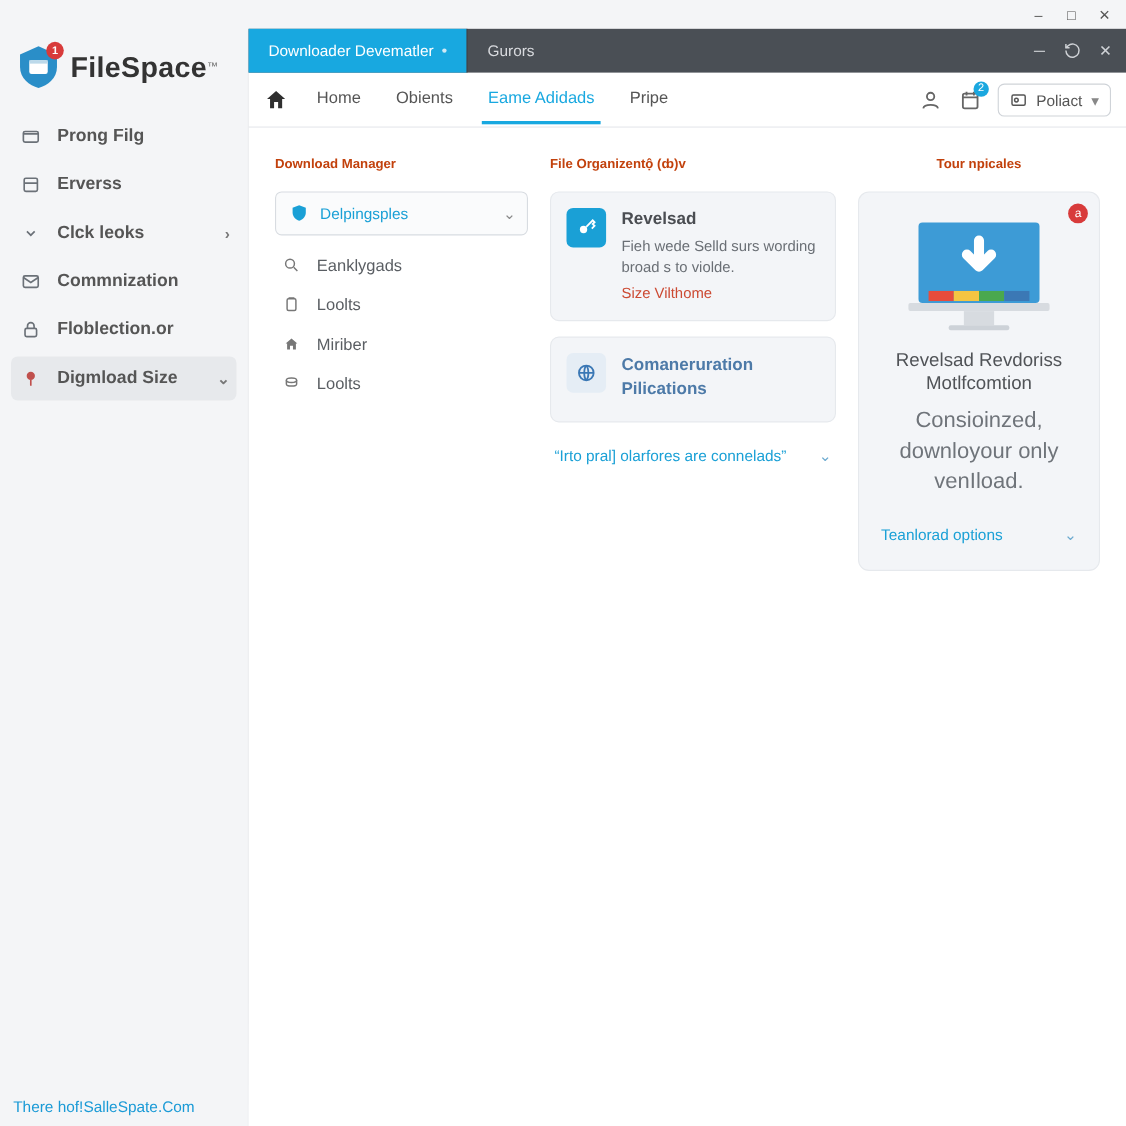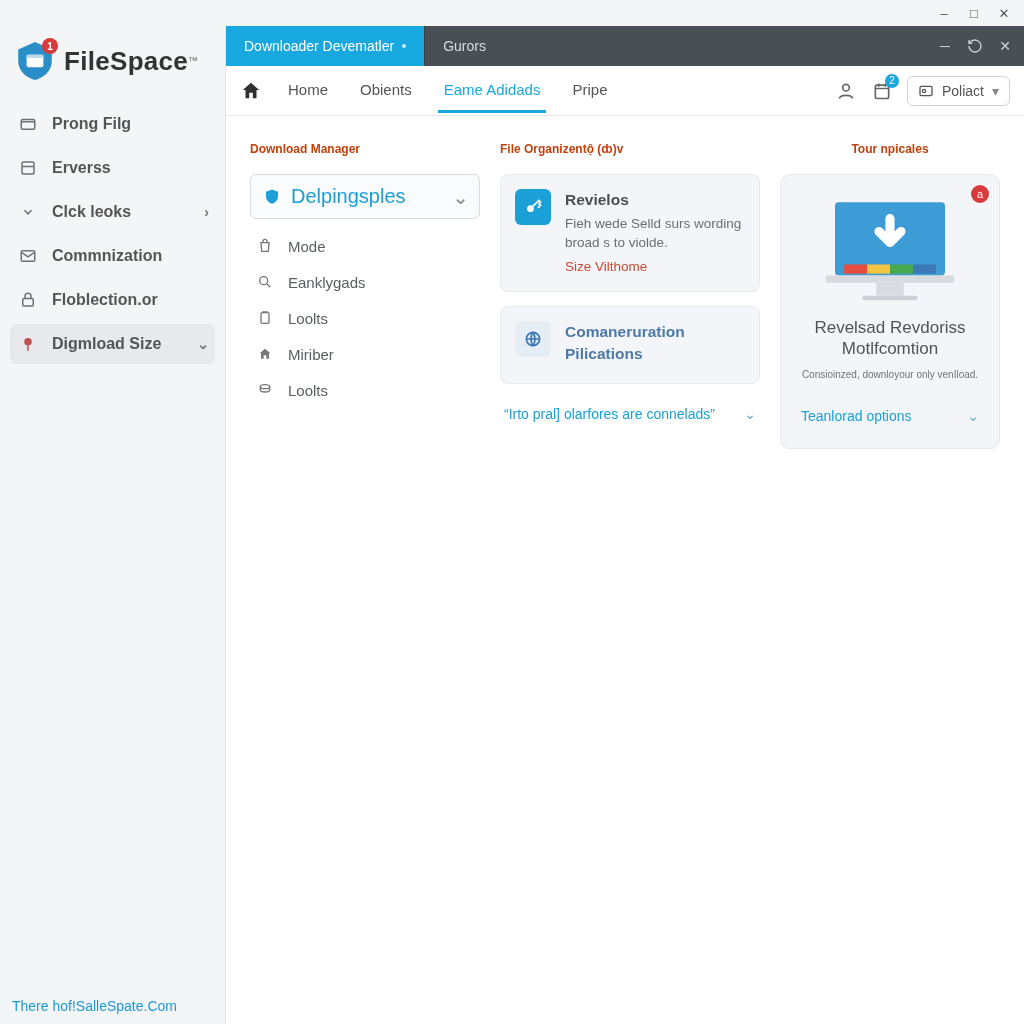--- a/index.html
+++ b/index.html
@@ -53,41 +53,41 @@
 
   
   .content { flex:1; display:flex; gap:20px; padding:26px 24px; overflow:auto; }
   .col { display:flex; flex-direction:column; }
   .col.a { width:230px; }
   .col.b { width:260px; }
   .col.c { width:220px;text-align:center; }
 
   h2.section { font-size:12px; font-weight:600; color:#c2410c; margin-bottom:18px; }
 
-  .pill { display:flex; align-items:center; gap:10px; border:1px solid #d8dce1; border-radius:6px; padding:10px 12px; color:#1aa0d6; font-size:20px; cursor:pointer; position:relative; background:#fafbfc; }
+  .pill { display:flex; align-items:center; gap:10px; border:1px solid #d8dce1; border-radius:6px; padding:10px 12px; color:#1aa0d6; font-size:14px; cursor:pointer; position:relative; background:#fafbfc; }
   .pill .chev { position:absolute; right:10px; color:#888; }
 
   .sublist { margin-top:14px; display:flex; flex-direction:column; gap:10px; }
   .subitem { display:flex; align-items:center; gap:14px; color:#5a5e63; font-size:15px; padding:4px 6px; cursor:pointer; }
   .sub-ico { width:18px; height:18px; color:#777; flex:0 0 18px; display:flex; align-items:center; justify-content:center;}
 
   .card { background:#f3f5f8; border:1px solid #e6e9ed; border-radius:8px; padding:14px; display:flex; gap:14px; margin-bottom:14px; }
   .card-ico { width:36px; height:36px; background:#e5edf5; border-radius:6px; display:flex; align-items:center; justify-content:center; color:#3b78b5; flex:0 0 36px; }
   .card-ico.blue { background:#1aa0d6; color:#fff; }
   .card-body { font-size:13.5px; color:#6a6f75; line-height:1.4; }
   .card-title { font-size:15.5px; color:#4a4d52; font-weight:600; margin-bottom:4px; }
   .card-note { color:#cc4a33; font-size:13.5px; margin-top:6px; }
 
   .linkrow { display:flex; align-items:center; justify-content:space-between; color:#1aa0d6; font-size:14px; padding:8px 4px; cursor:pointer; }
 
   .promo { background:#f3f5f8; border:1px solid #e6e9ed; border-radius:10px; padding:18px 16px 16px 16px; position:relative; }
   .promo-badge { position:absolute; top:10px; right:10px; width:18px; height:18px; border-radius:50%; background:#d83b3b; color:#fff; font-size:11px; display:flex; align-items:center; justify-content:center; }
   .promo-ill { margin:0 auto 10px auto; width:150px; }
   .promo-title { font-size:17px; color:#505357; font-weight:500; line-height:1.25; margin:14px 0 8px 0; }
-  .promo-desc { font-size:10px; color:#6f747a; line-height:1.4; }
+  .promo-desc { font-size:20px; color:#6f747a; line-height:1.4; }
   .promo-link { margin-top:18px; }
 
   svg { display:block; }
 </style>
 </head>
 <body>
 
 <div class="app">
 
   <div class="os-bar">
@@ -243,29 +243,20 @@
                   <path d="M12 2l8 3v6c0 5-3.5 8.5-8 10-4.5-1.5-8-5-8-10V5z"></path>
                 </svg>
               </span>
             <span>Delpingsples</span>
             <span class="chev">⌄</span>
           </div>
           <div class="sublist">
             <div class="subitem">
                 <span class="sub-ico">
                   <svg width="16" height="16" viewBox="0 0 24 24" fill="none" stroke="currentColor" stroke-width="2">
-                    <path d="M6 7h12l-1 13H7z"></path>
-                    <path d="M9 7V5a3 3 0 1 1 6 0v2"></path>
-                  </svg>
-                </span>
-                <span>Mode</span>
-              </div>
-            <div class="subitem">
-                <span class="sub-ico">
-                  <svg width="16" height="16" viewBox="0 0 24 24" fill="none" stroke="currentColor" stroke-width="2">
                     <circle cx="10" cy="10" r="6"></circle>
                     <path d="M20 20l-5-5"></path>
                   </svg>
                 </span>
                 <span>Eanklygads</span>
               </div>
             <div class="subitem">
                 <span class="sub-ico">
                   <svg width="16" height="16" viewBox="0 0 24 24" fill="none" stroke="currentColor" stroke-width="2">
                     <rect x="6" y="4" width="12" height="16" rx="2"></rect>
@@ -298,21 +289,21 @@
           <h2 class="section">File Organizentộ (ȸ)v</h2>
 
           <div class="card">
             <div class="card-ico blue">
                 <svg width="20" height="20" viewBox="0 0 24 24" fill="#fff">
                   <circle cx="9" cy="14" r="4"></circle>
                   <path d="M12 11l7-7 2 2-2 2 2 2-3 3" stroke="#fff" stroke-width="2" fill="none"></path>
                 </svg>
               </div>
             <div class="card-body">
-              <div class="card-title">Revielos</div>
+              <div class="card-title">Revelsad</div>
               <div>Fieh wede Selld surs wording broad s to violde.</div>
               <div class="card-note">Size Vilthome</div>
             </div>
           </div>
 
           <div class="card">
             <div class="card-ico">
                 <svg width="20" height="20" viewBox="0 0 24 24" fill="none" stroke="currentColor" stroke-width="2">
                   <circle cx="12" cy="12" r="8"></circle>
                   <path d="M4 12h16M12 4c3 3 3 13 0 16M12 4c-3 3-3 13 0 16"></path>

